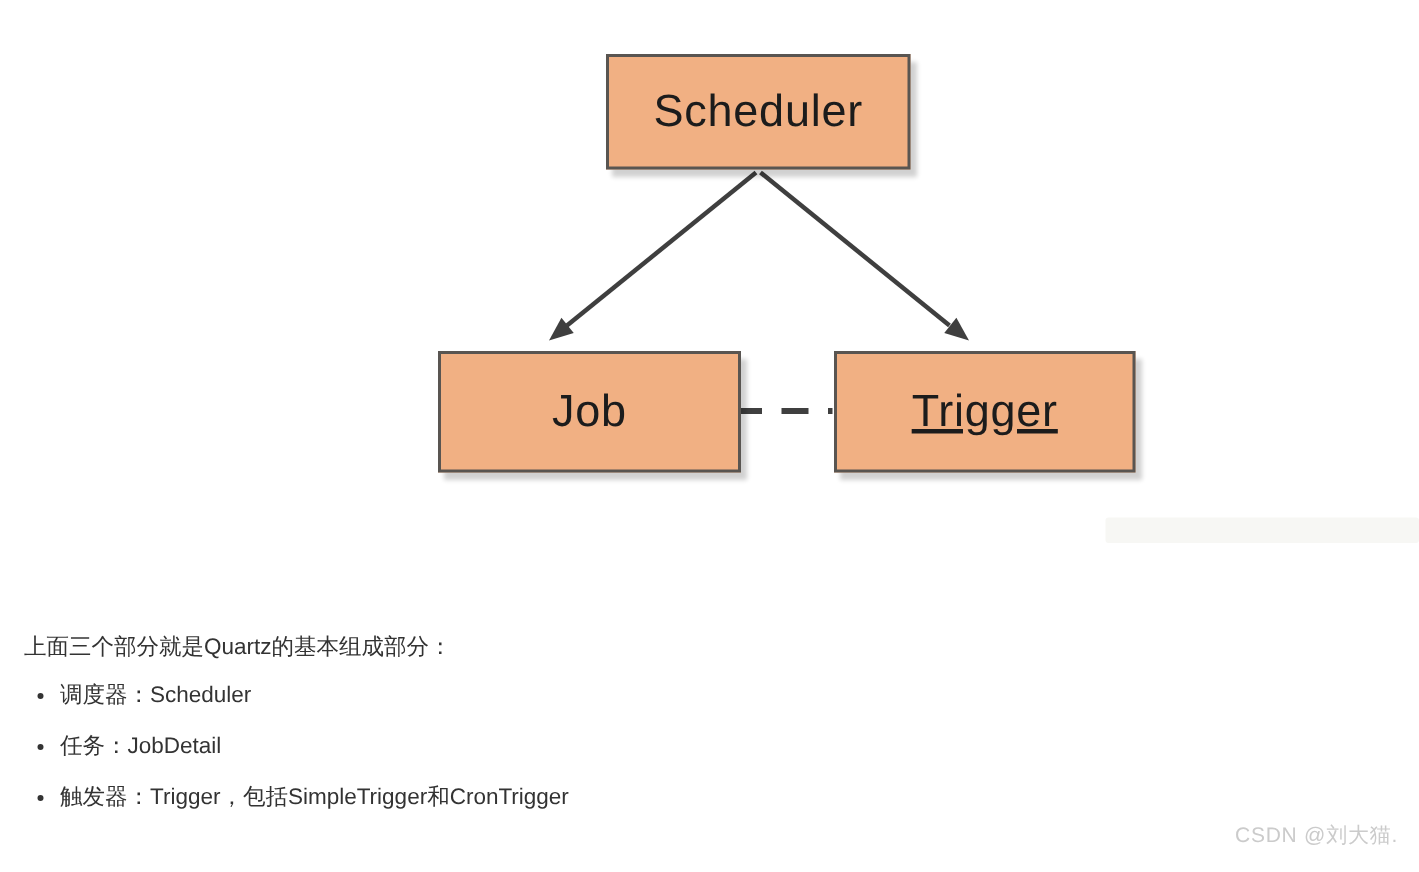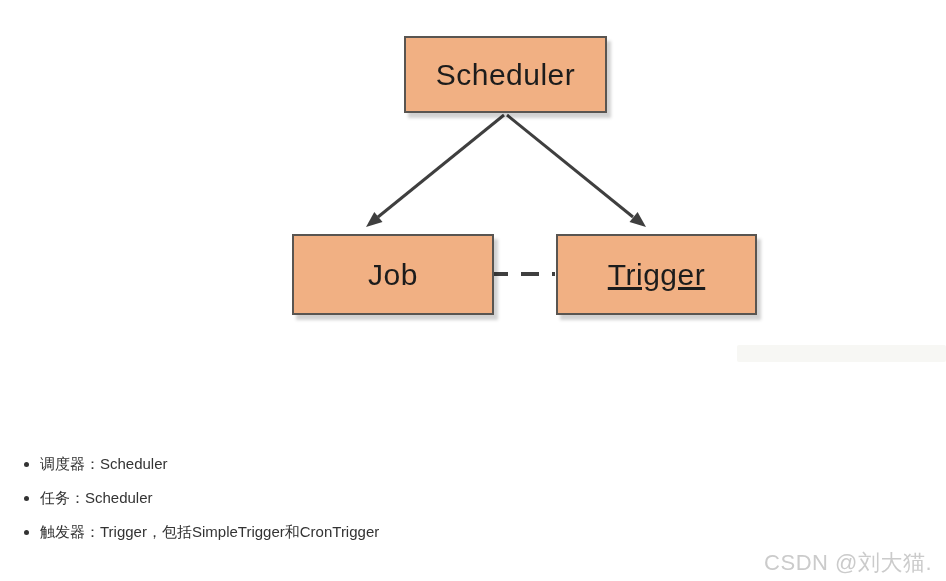--- a/index.html
+++ b/index.html
@@ -34,21 +34,21 @@
   .component-list{
     position:absolute;left:16px;top:452px;margin:3px;padding:0 0 0 21px;
     list-style:disc;
   }
   .component-list li{
     font-size:15px;line-height:18px;margin-bottom:16px;
     color:var(--body_text,#333);
   }
   .watermark{
     position:absolute;right:14px;top:548px;
-    font-size:22px;letter-spacing:0.5px;
+    font-size:14px;letter-spacing:0.5px;
     color:var(--watermark_text,#cbcbcb);
   }
 </style>
 </head>
 <body style="--node_fill: #F1B083; --node_border: #595551; --arrow: #3F3F3F; --body_text: #333333; --watermark_text: #CBCBCB; --page_bg: #FFFFFF;">
 
 <div class="page">
 
   <div class="diagram">
     <svg class="connectors" width="946" height="400" viewBox="0 0 946 400">
@@ -65,22 +65,23 @@
     <div class="node node-job">
       <span>Job</span>
     </div>
     <div class="node node-trigger">
       <span>Trigger</span>
     </div>
 
     <div class="smudge"></div>
   </div>
 
+  <p class="intro">上面三个部分就是Quartz的基本组成部分：</p>
 
   <ul class="component-list">
     <li>调度器：Scheduler</li>
-    <li>任务：Scheduler</li>
+    <li>任务：JobDetail</li>
     <li>触发器：Trigger，包括SimpleTrigger和CronTrigger</li>
   </ul>
 
   <div class="watermark">CSDN @刘大猫.</div>
 
 </div>
 
 </body></html>

